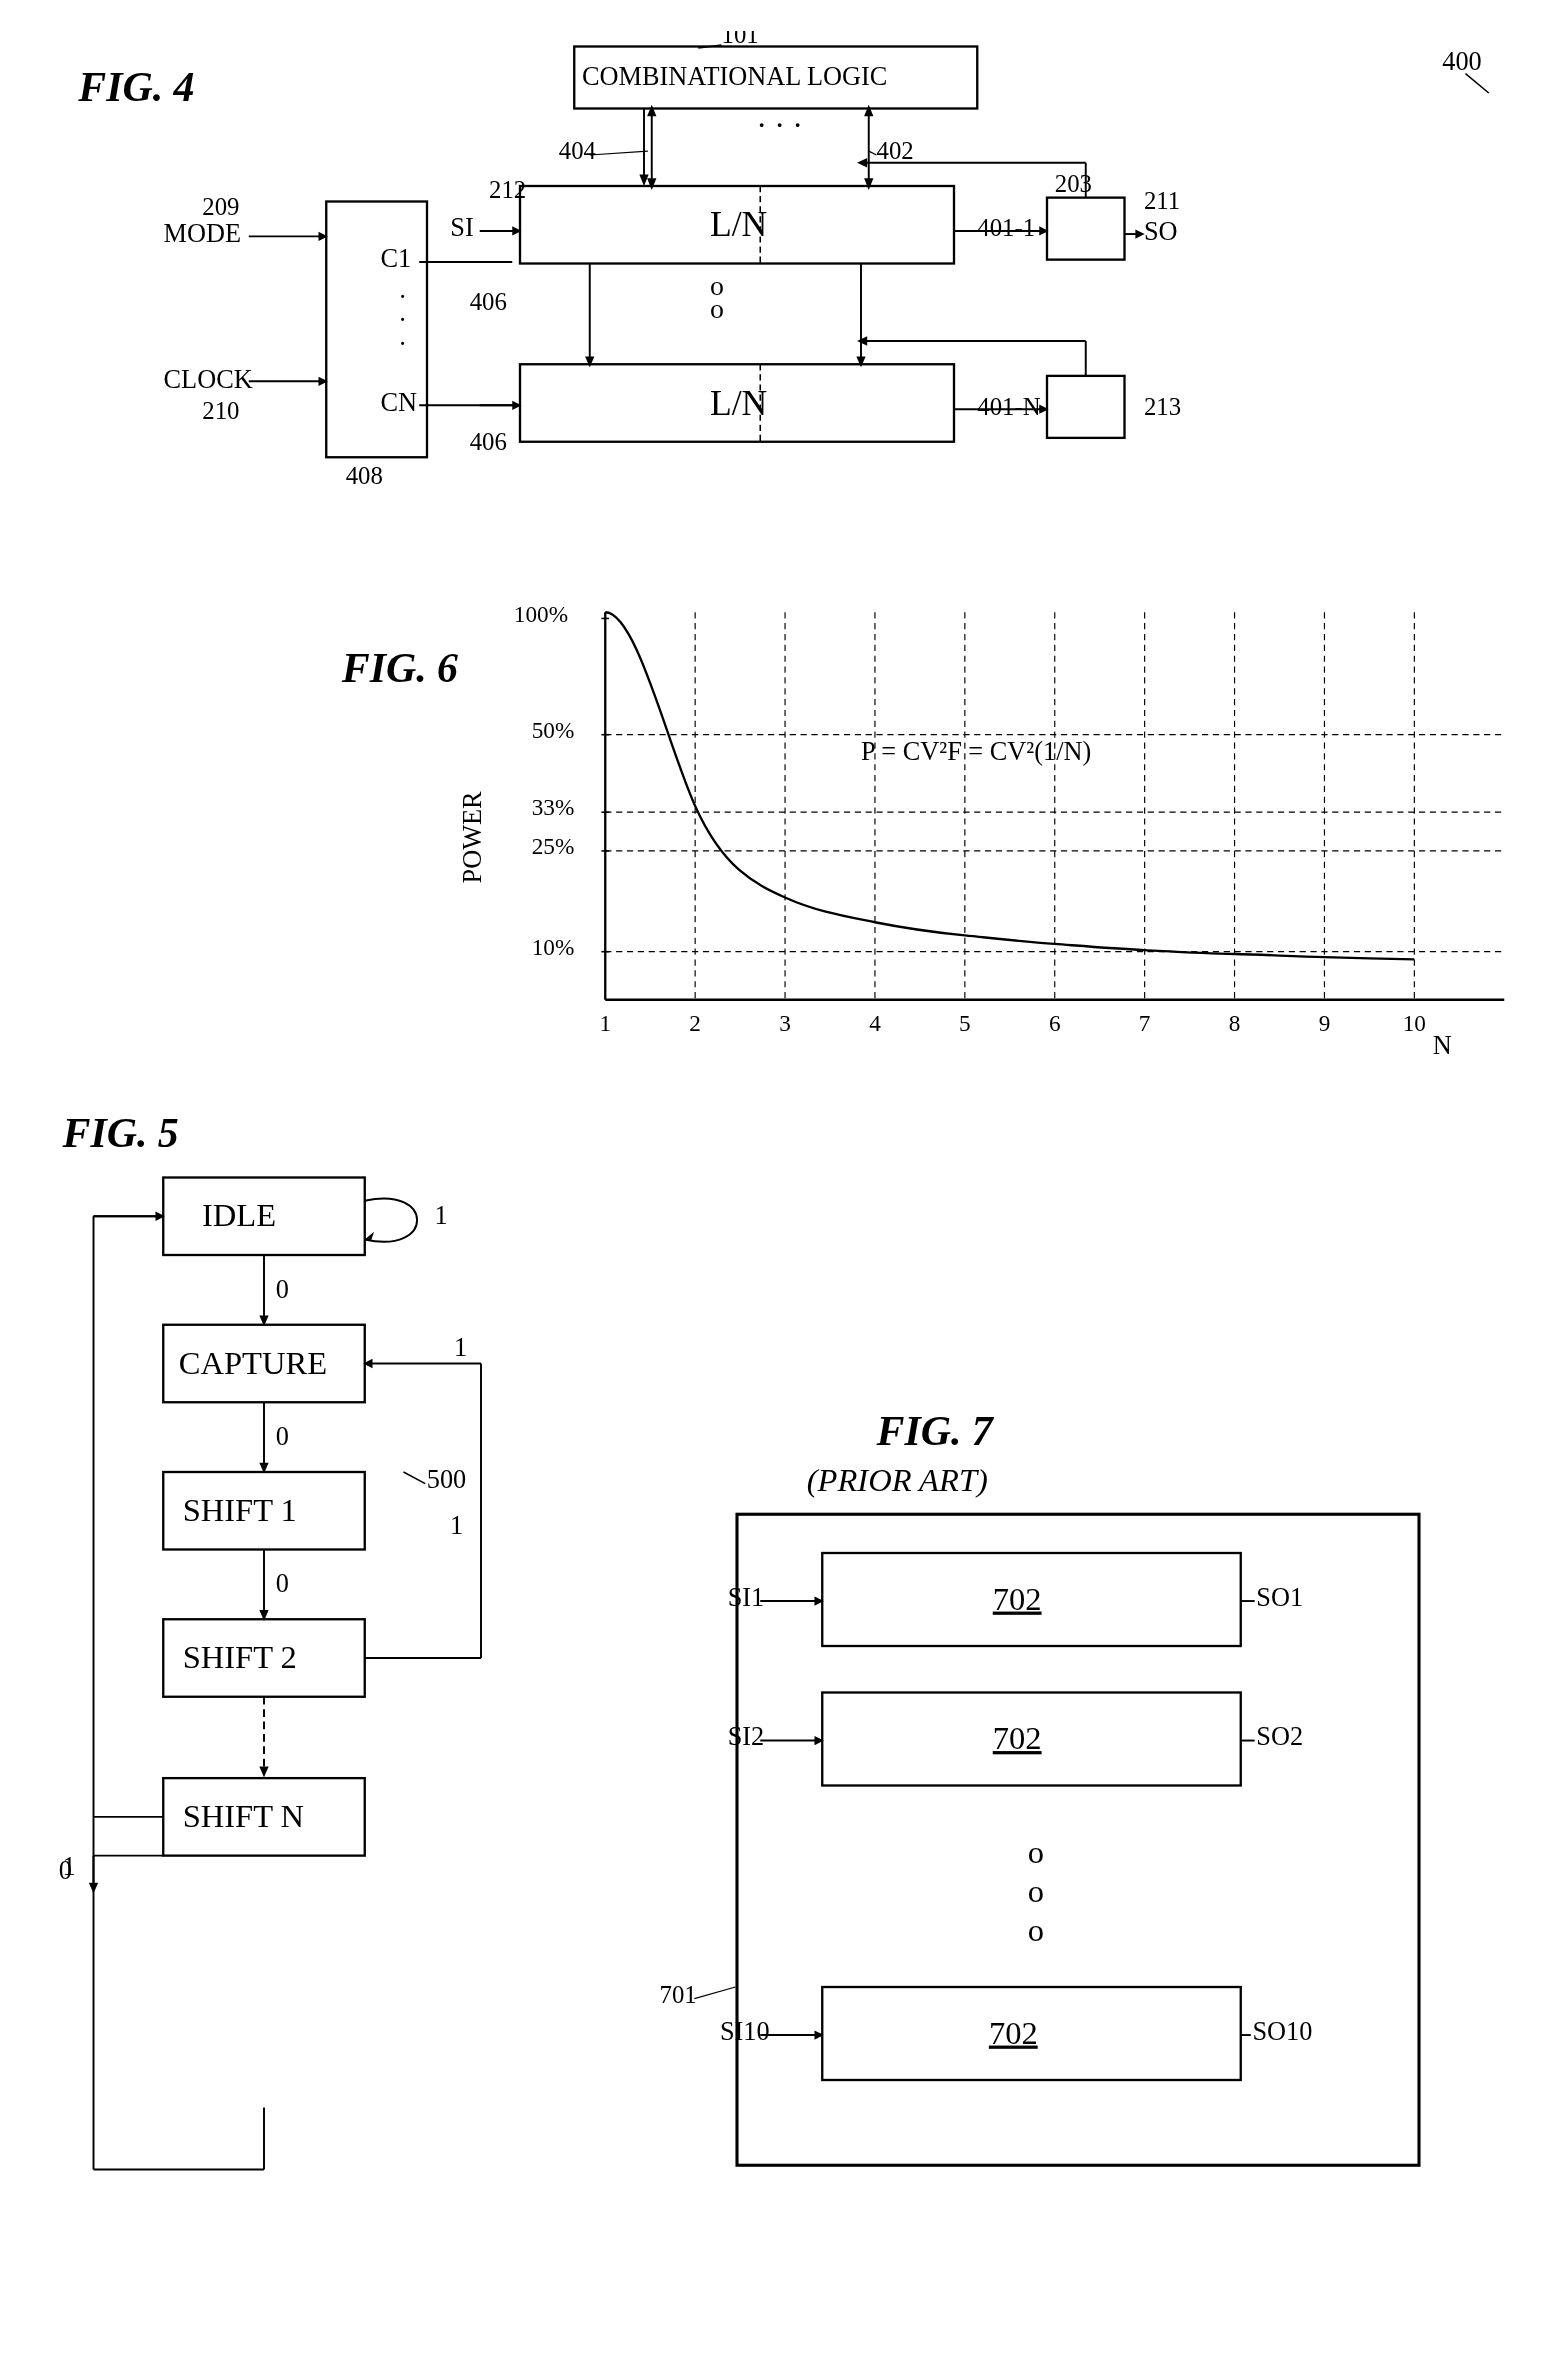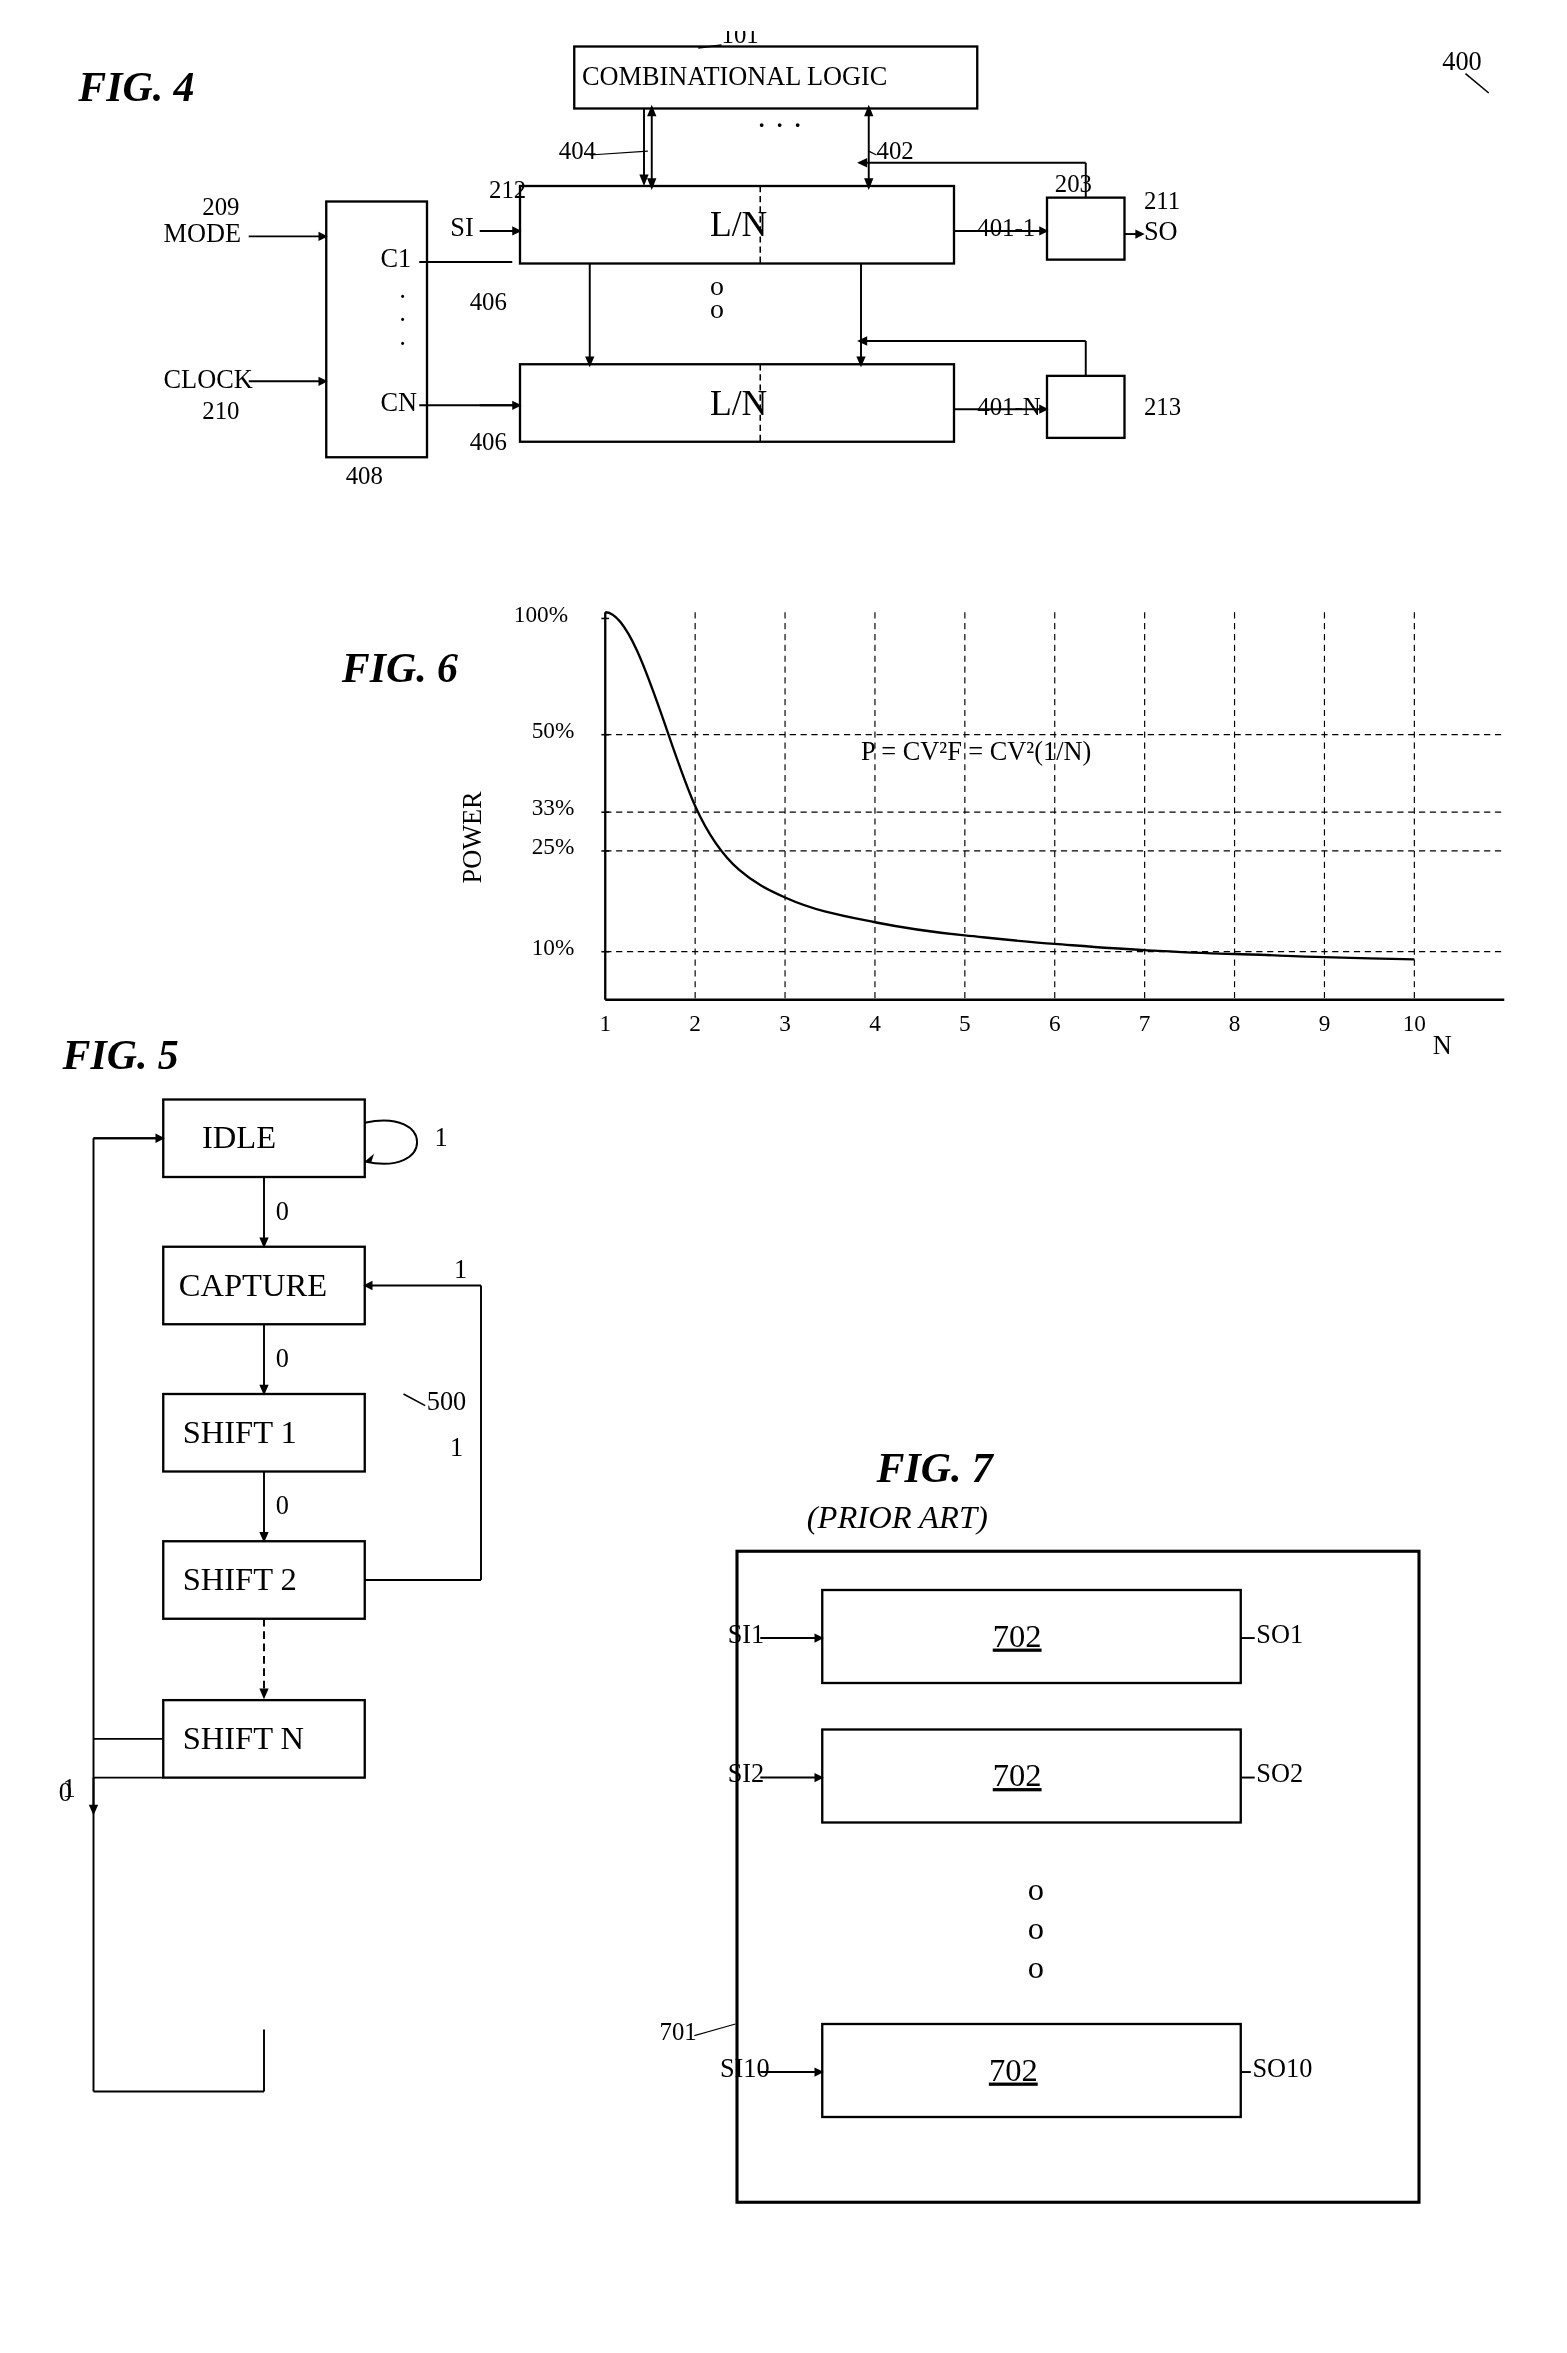--- a/index.html
+++ b/index.html
@@ -40,30 +40,30 @@
       position: absolute;
       top: 589px;
       left: 47px;
       width: 1473px;
       height: 465px;
     }
 
     
     .fig5-container {
       position: absolute;
-      top: 1022px;
+      top: 1100px;
       left: 47px;
       width: 527px;
       height: 1209px;
     }
 
     
     .fig7-container {
       position: absolute;
-      top: 1435px;
+      top: 1398px;
       left: 605px;
       width: 915px;
       height: 806px;
     }
 
     text {
       font-family: 'Times New Roman', Times, serif;
     }
   </style>
 </head>

